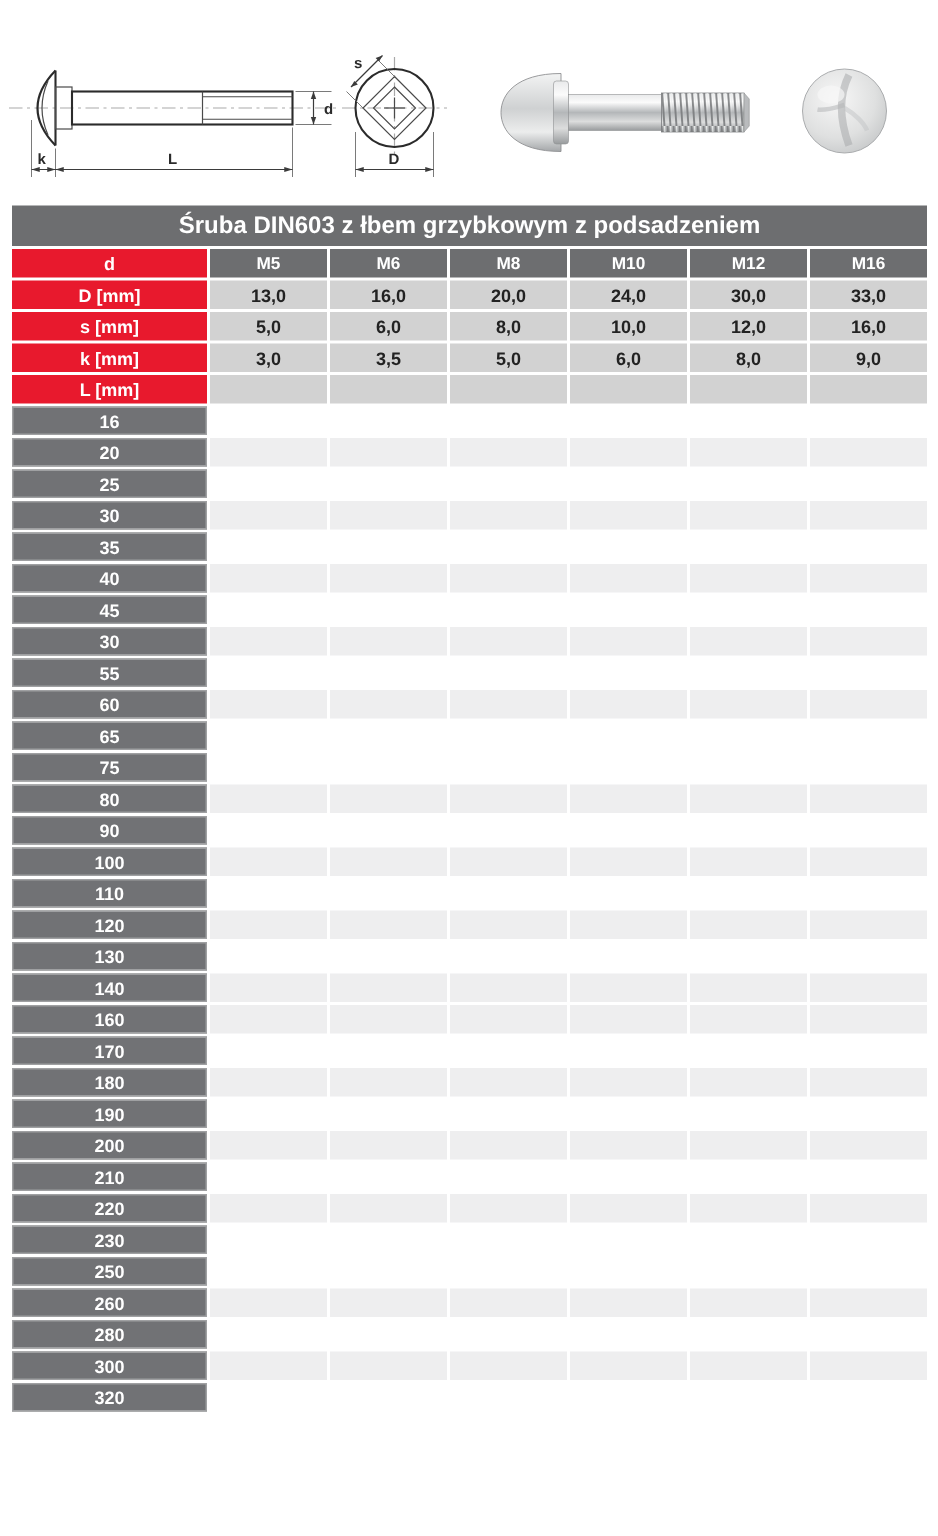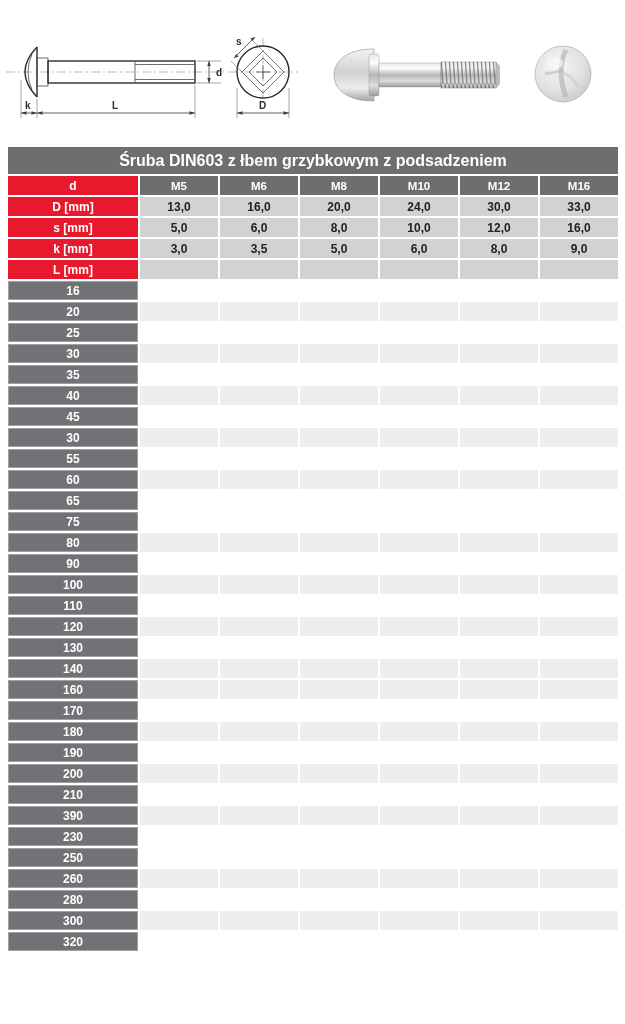--- a/index.html
+++ b/index.html
@@ -1,21 +1,21 @@
 <!DOCTYPE html>
 <html style="--red: #e8192d; --header_gray: #6d6e70; --row_label_gray: #717275; --row_label_border: #9fa0a2; --dim_cell_gray: #d2d2d2; --stripe_gray: #eeeeef; --dot_color: #121212;"><head>
 <meta charset="utf-8">
 <style>
   html,body{margin:0;padding:0;background:#fff;}
   .page{position:relative;width:625px;height:1024px;background:#fff;overflow:hidden;
         font-family:"Liberation Sans",sans-serif;}
   .top-area{position:absolute;left:0;top:0;width:625px;height:146px;}
   .top-area svg{display:block;}
 
-  .table-wrap{position:absolute;left:8px;top:147px;width:610px;}
+  .table-wrap{position:absolute;left:8px;top:137px;width:610px;}
   .tbl-title{height:27px;line-height:27px;background:var(--header_gray);color:#fff;
              font-weight:bold;font-size:16px;text-align:center;}
   table.spec{border-collapse:separate;border-spacing:2px;table-layout:fixed;
              width:614px;margin-left:-2px;}
   .spec th,.spec td{padding:0;height:19px;overflow:hidden;white-space:nowrap;
                     font-size:12px;text-align:center;vertical-align:middle;}
   .spec th.corner,.spec th.dimlabel{background:var(--red);color:#fff;font-weight:bold;}
   .spec th.colhead{background:var(--header_gray);color:#fff;font-weight:bold;font-size:11.5px;}
   .spec td.dim{background:var(--dim_cell_gray);color:#222;font-weight:bold;}
   .spec th.lenlabel{background:var(--row_label_gray);color:#fff;font-weight:bold;
@@ -418,21 +418,21 @@
           <tr>
             <th class="lenlabel">210</th>
             <td class="len"></td>
             <td class="len"></td>
             <td class="len"><span class="dot"></span></td>
             <td class="len"><span class="dot"></span></td>
             <td class="len"><span class="dot"></span></td>
             <td class="len"></td>
           </tr>
           <tr class="stripe">
-            <th class="lenlabel">390</th>
+            <th class="lenlabel">220</th>
             <td class="len"></td>
             <td class="len"></td>
             <td class="len"><span class="dot"></span></td>
             <td class="len"><span class="dot"></span></td>
             <td class="len"><span class="dot"></span></td>
             <td class="len"></td>
           </tr>
           <tr>
             <th class="lenlabel">230</th>
             <td class="len"></td>

